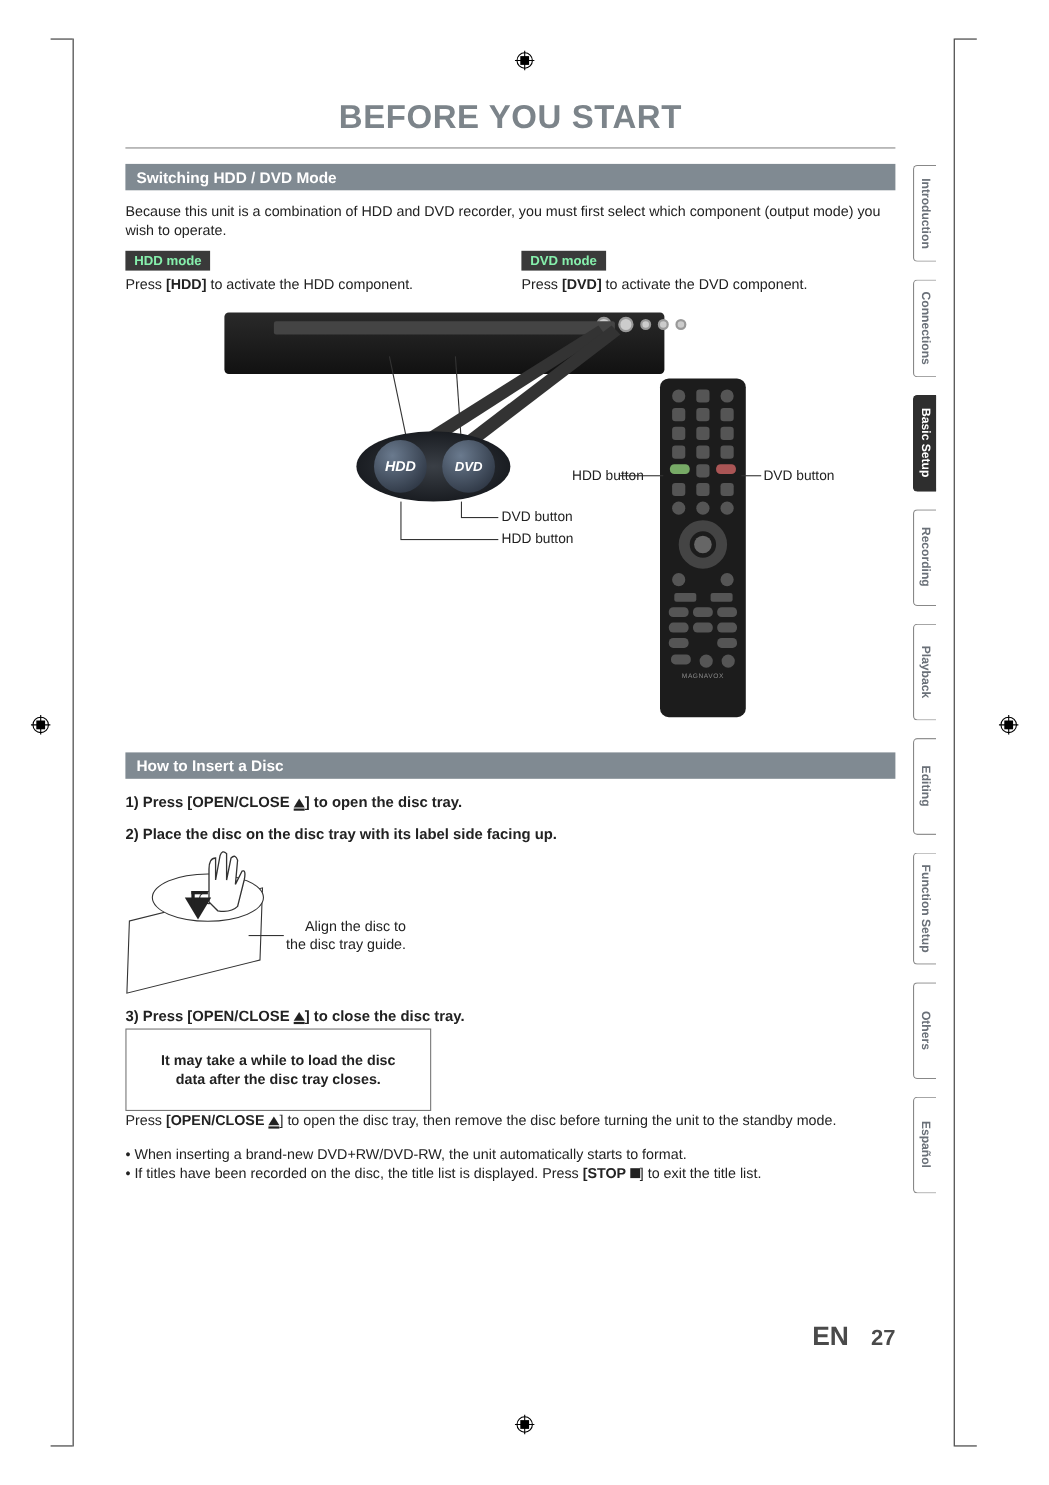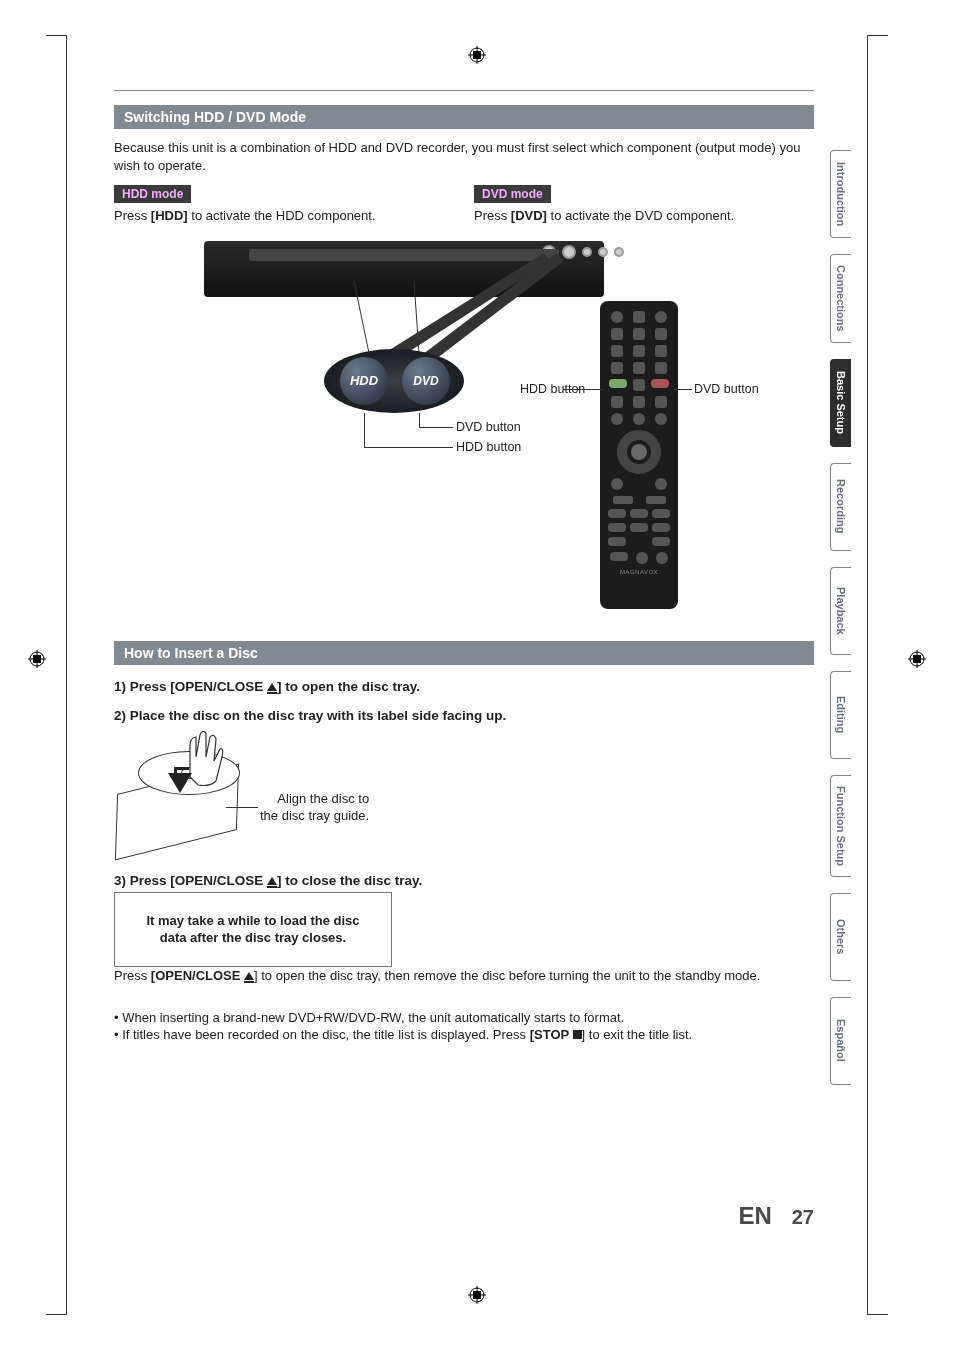--- a/index.html
+++ b/index.html
@@ -93,21 +93,21 @@
 
   .two-col {
     display: flex;
     gap: 20px;
   }
   .col { flex: 1; }
 
   .mode-label {
     display: inline-block;
     background: #3a3a3a;
-    color: #f0abfc;
+    color: #86efac;
     font-weight: 700;
     font-size: 12px;
     padding: 2px 8px;
     margin-bottom: 4px;
   }
 
   .device-figure {
     position: relative;
     width: 100%;
     height: 400px;
@@ -392,20 +392,21 @@
     <div class="tab active">Basic Setup</div>
     <div class="tab">Recording</div>
     <div class="tab">Playback</div>
     <div class="tab">Editing</div>
     <div class="tab">Function Setup</div>
     <div class="tab">Others</div>
     <div class="tab">Español</div>
   </div>
 
   <div class="content">
+    <h1 class="page-title">BEFORE YOU START</h1>
     <hr class="hr-under-title">
 
     <div class="section-bar">Switching HDD / DVD Mode</div>
     <p class="body">Because this unit is a combination of HDD and DVD recorder, you must first select which component (output mode) you wish to operate.</p>
 
     <div class="two-col">
       <div class="col">
         <span class="mode-label">HDD mode</span>
         <p class="body">
           <span>Press </span><strong class="btn-ref">[HDD]</strong><span> to activate the HDD component.</span>
@@ -555,21 +556,21 @@
     </p>
     <div class="note-box">
       <span>It may take a while to load the disc</span><br>
       <span>data after the disc tray closes.</span>
     </div>
 
     <p class="body">
       <span>Press </span><strong class="btn-ref">[OPEN/CLOSE </strong><span class="eject-sym"></span><strong class="btn-ref"></strong><span>] to open the disc tray, then remove the disc before turning the unit to the standby mode.</span>
     </p>
 
-    <div class="bullet-list" style="margin-top:25px">
+    <div class="bullet-list" style="margin-top:14px">
       <p>• When inserting a brand-new DVD+RW/DVD-RW, the unit automatically starts to format.</p>
       <p>
         <span>• If titles have been recorded on the disc, the title list is displayed. Press </span><strong class="btn-ref">[STOP </strong><span class="stop-sym"></span><strong class="btn-ref"></strong><span>] to exit the title list.</span>
       </p>
     </div>
   </div>
 
   <div class="page-footer">
     <span>EN</span>
     <span class="pn">27</span>

